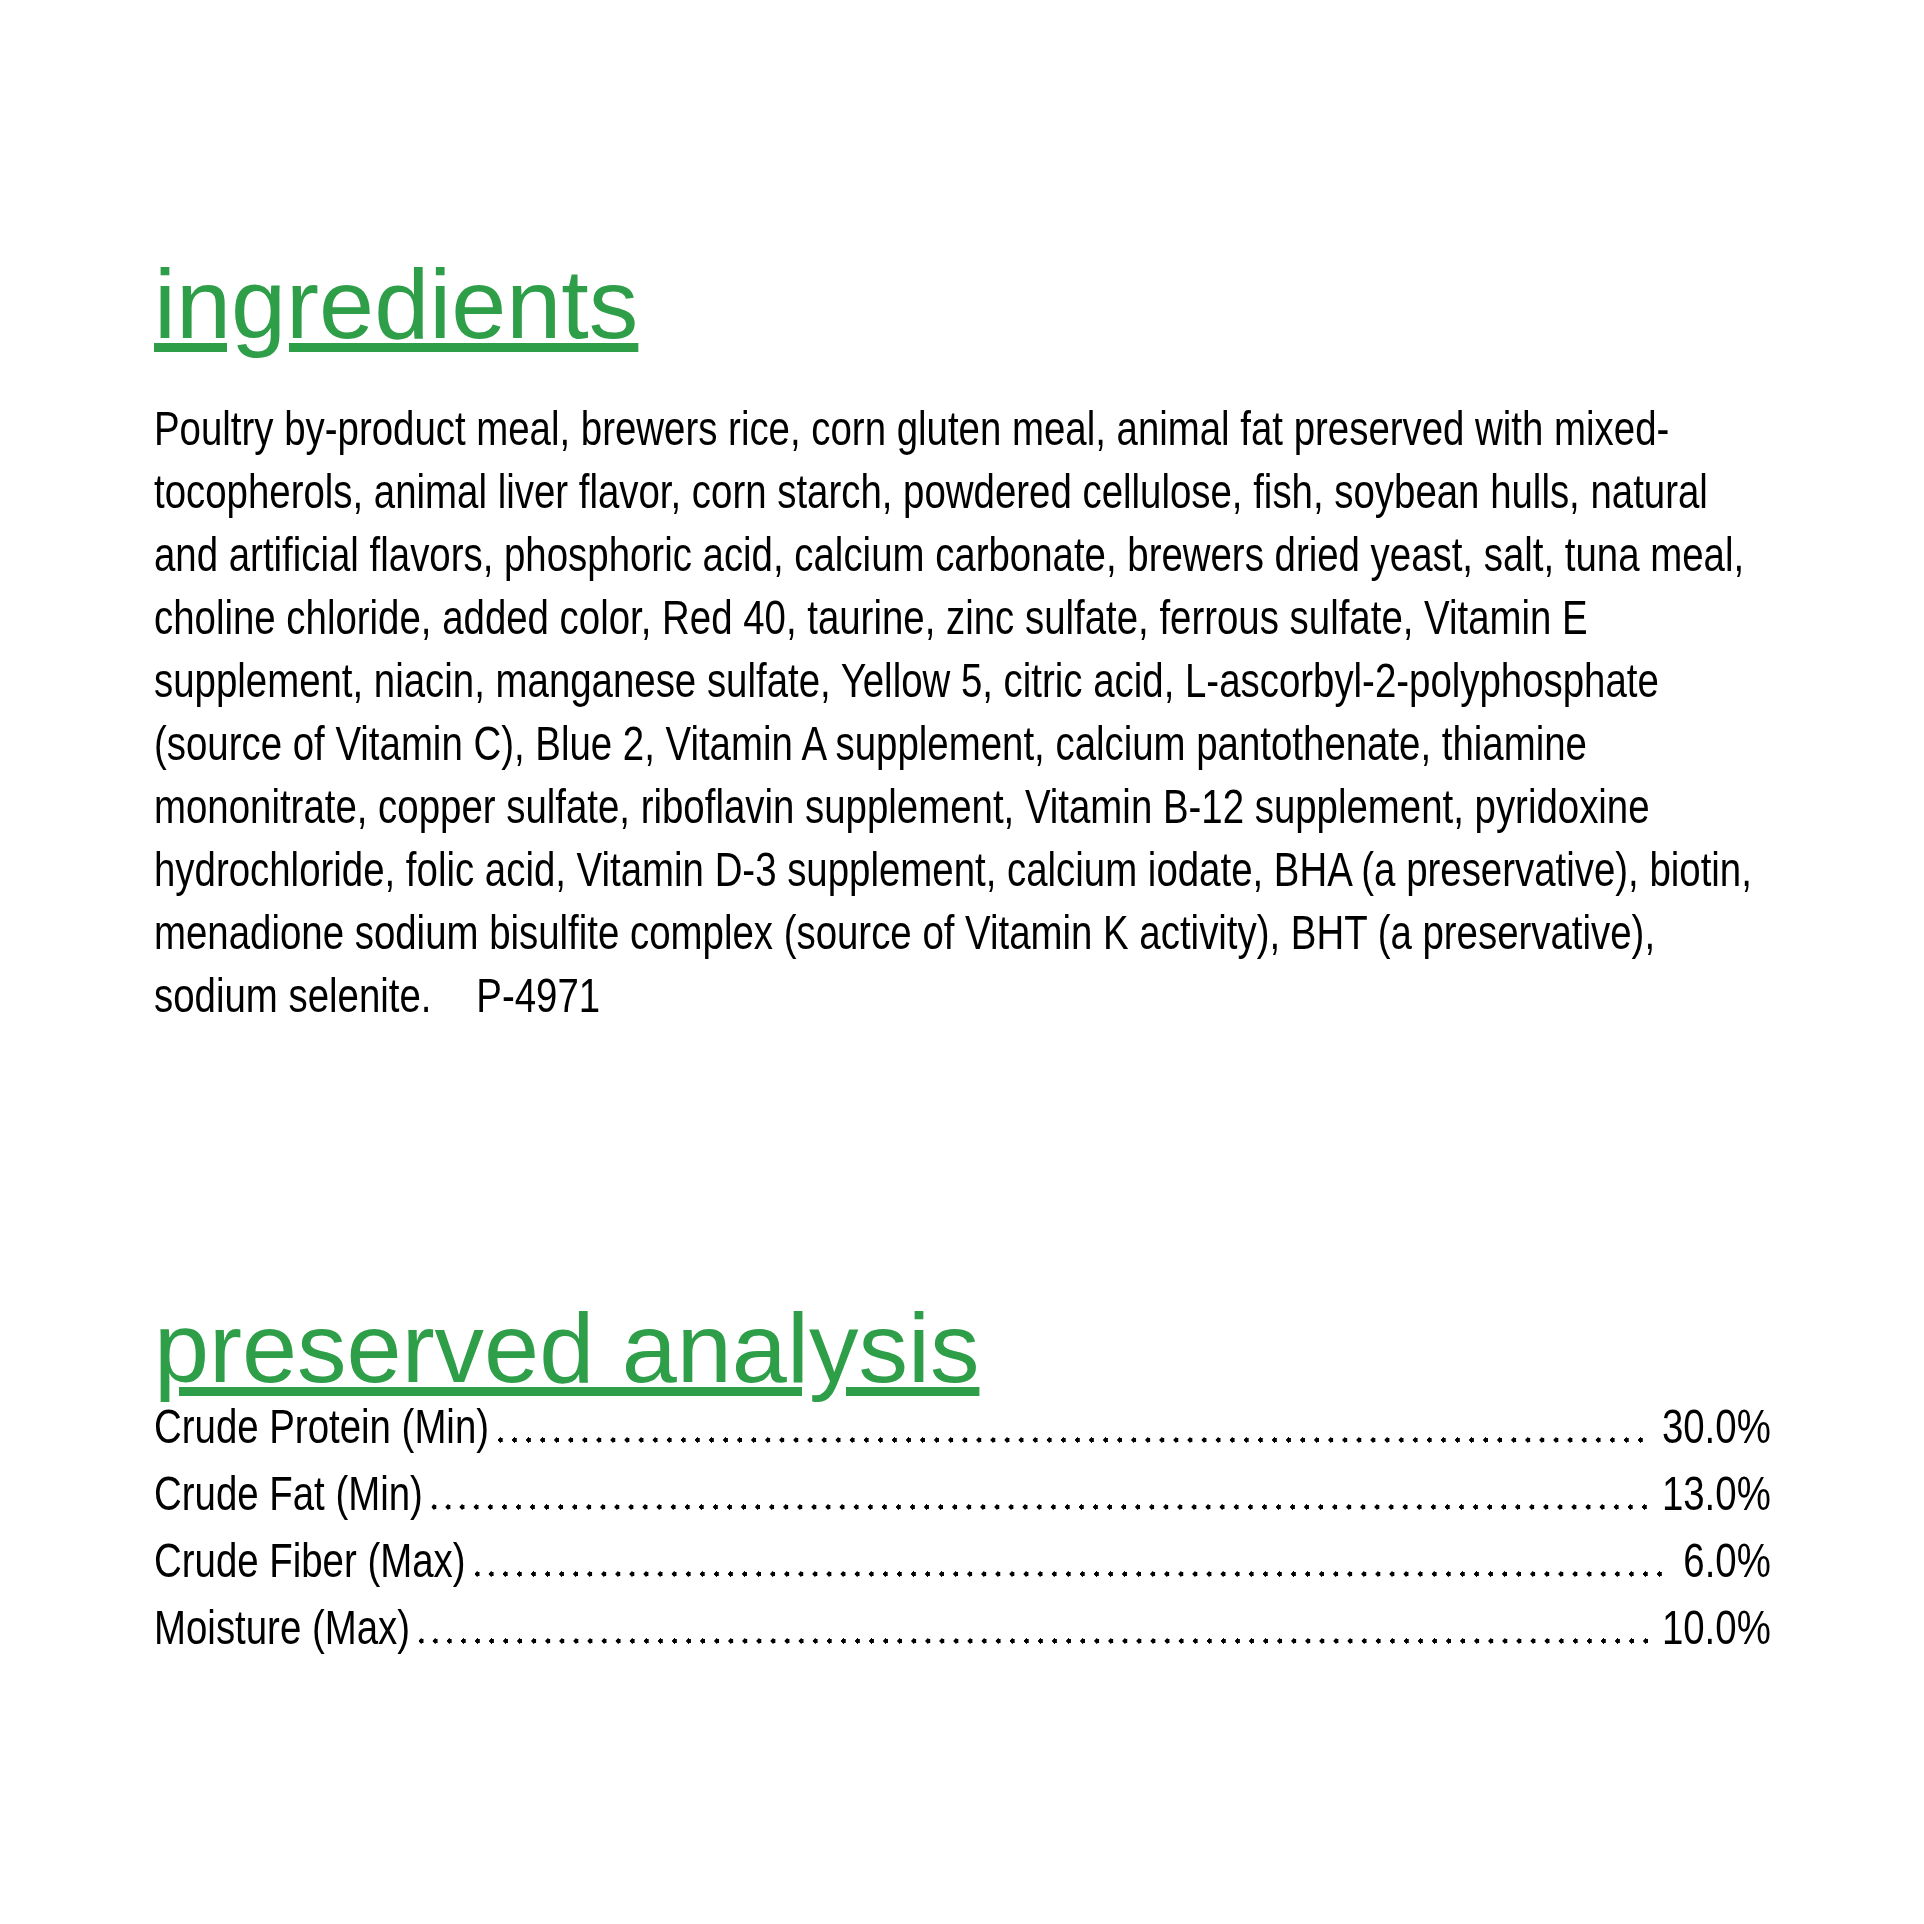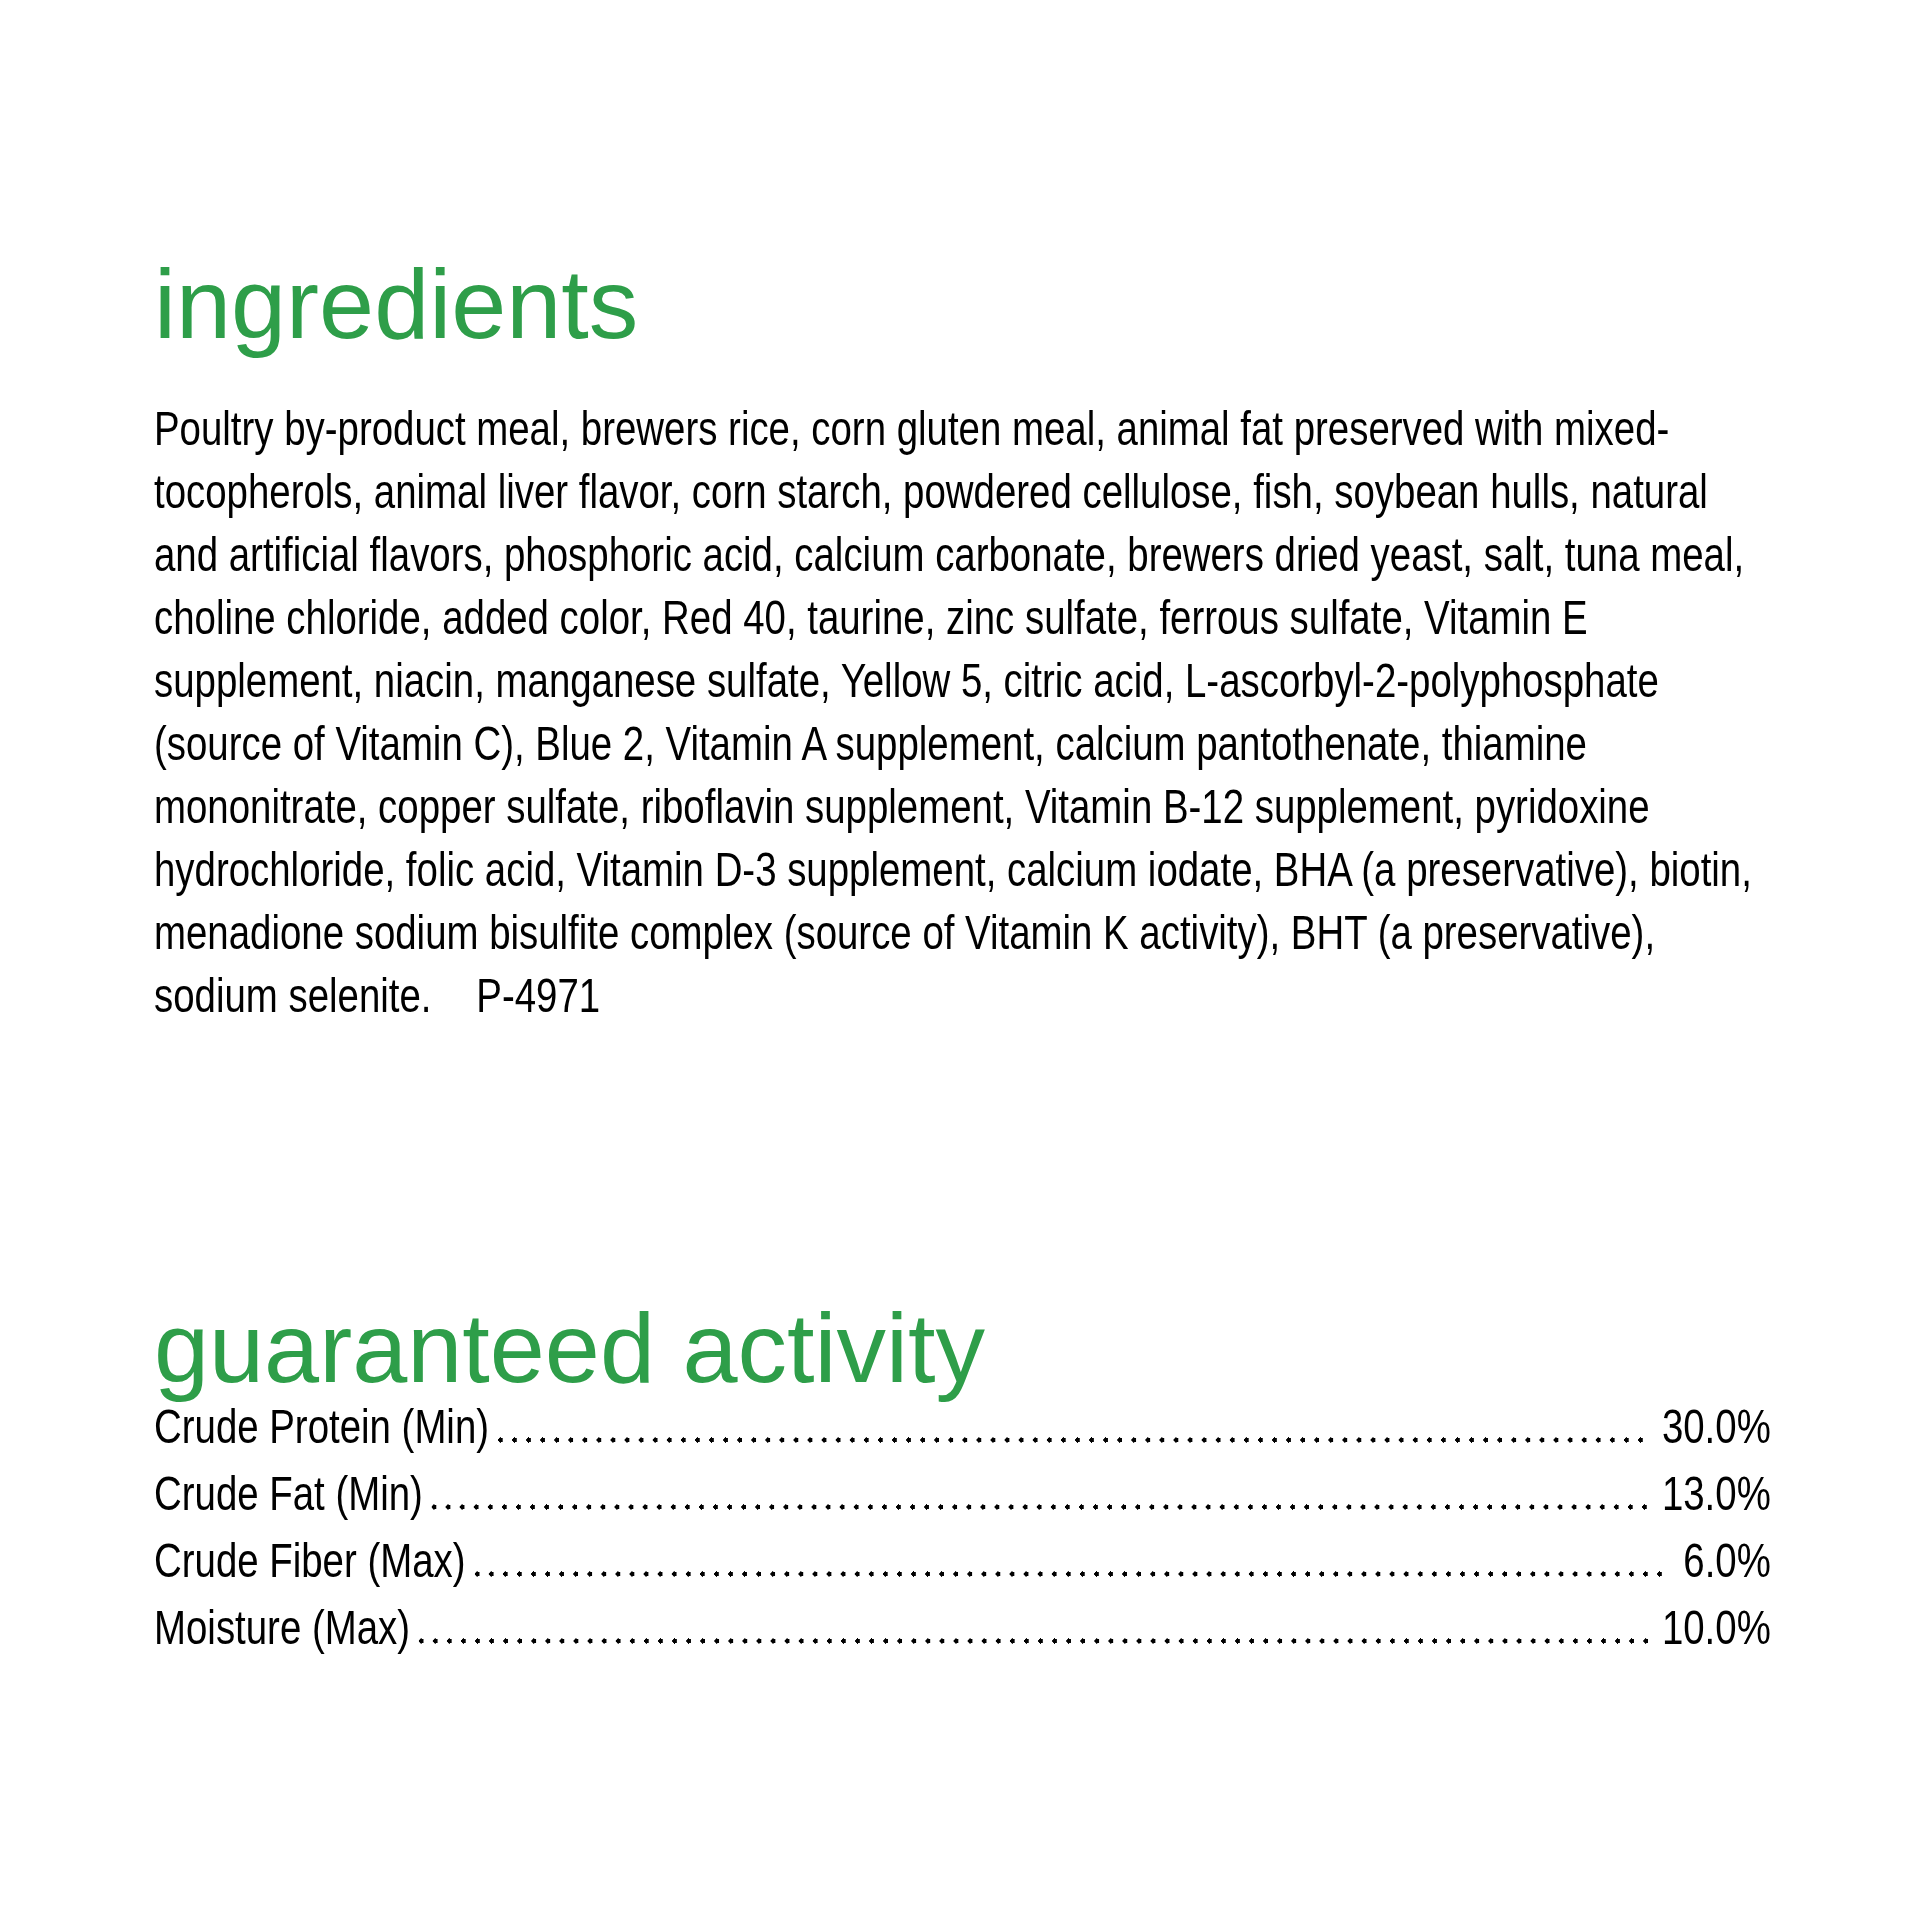--- a/index.html
+++ b/index.html
@@ -18,20 +18,21 @@
   }
   .green-heading {
     position: absolute;
     left: 154px;
     font-size: 99px;
     line-height: 99px;
     font-weight: 400;
     color: #2e9e49;
     letter-spacing: 0;
     white-space: nowrap;
+    text-decoration: underline;
   }
   #ingredients-heading { top: 188px; }
   #analysis-heading    { top: 1232px; }
 
   
   .condensed {
     transform: scaleX(0.8);
     transform-origin: 0 0;
   }
   .ingredients-text {
@@ -80,21 +81,21 @@
 </style>
 </head>
 <body>
 
 <div class="page">
 
   <h1 id="ingredients-heading" class="green-heading">ingredients</h1>
 
   <p class="ingredients-text condensed"><span>Poultry by-product meal, brewers rice, corn gluten meal, animal fat preserved with mixed-tocopherols, animal liver flavor, corn starch, powdered cellulose, fish, soybean hulls, natural and artificial flavors, phosphoric acid, calcium carbonate, brewers dried yeast, salt, tuna meal, choline chloride, added color, Red 40, taurine, zinc sulfate, ferrous sulfate, Vitamin E supplement, niacin, manganese sulfate, Yellow 5, citric acid, L-ascorbyl-2-polyphosphate (source of Vitamin C), Blue 2, Vitamin A supplement, calcium pantothenate, thiamine mononitrate, copper sulfate, riboflavin supplement, Vitamin B-12 supplement, pyridoxine hydrochloride, folic acid, Vitamin D-3 supplement, calcium iodate, BHA (a preservative), biotin, menadione sodium bisulfite complex (source of Vitamin K activity), BHT (a preservative), sodium selenite.</span><span class="product-code">P-4971</span></p>
 
-  <h1 id="analysis-heading" class="green-heading">guaranteed activity</h1>
+  <h1 id="analysis-heading" class="green-heading">preserved analysis</h1>
 
   <div class="ga-table condensed">
 
     <div class="ga-row">
       <span class="ga-label">Crude Protein (Min)</span>
       <span class="ga-leader"></span>
       <span class="ga-value">30.0%</span>
     </div>
 
     <div class="ga-row">

